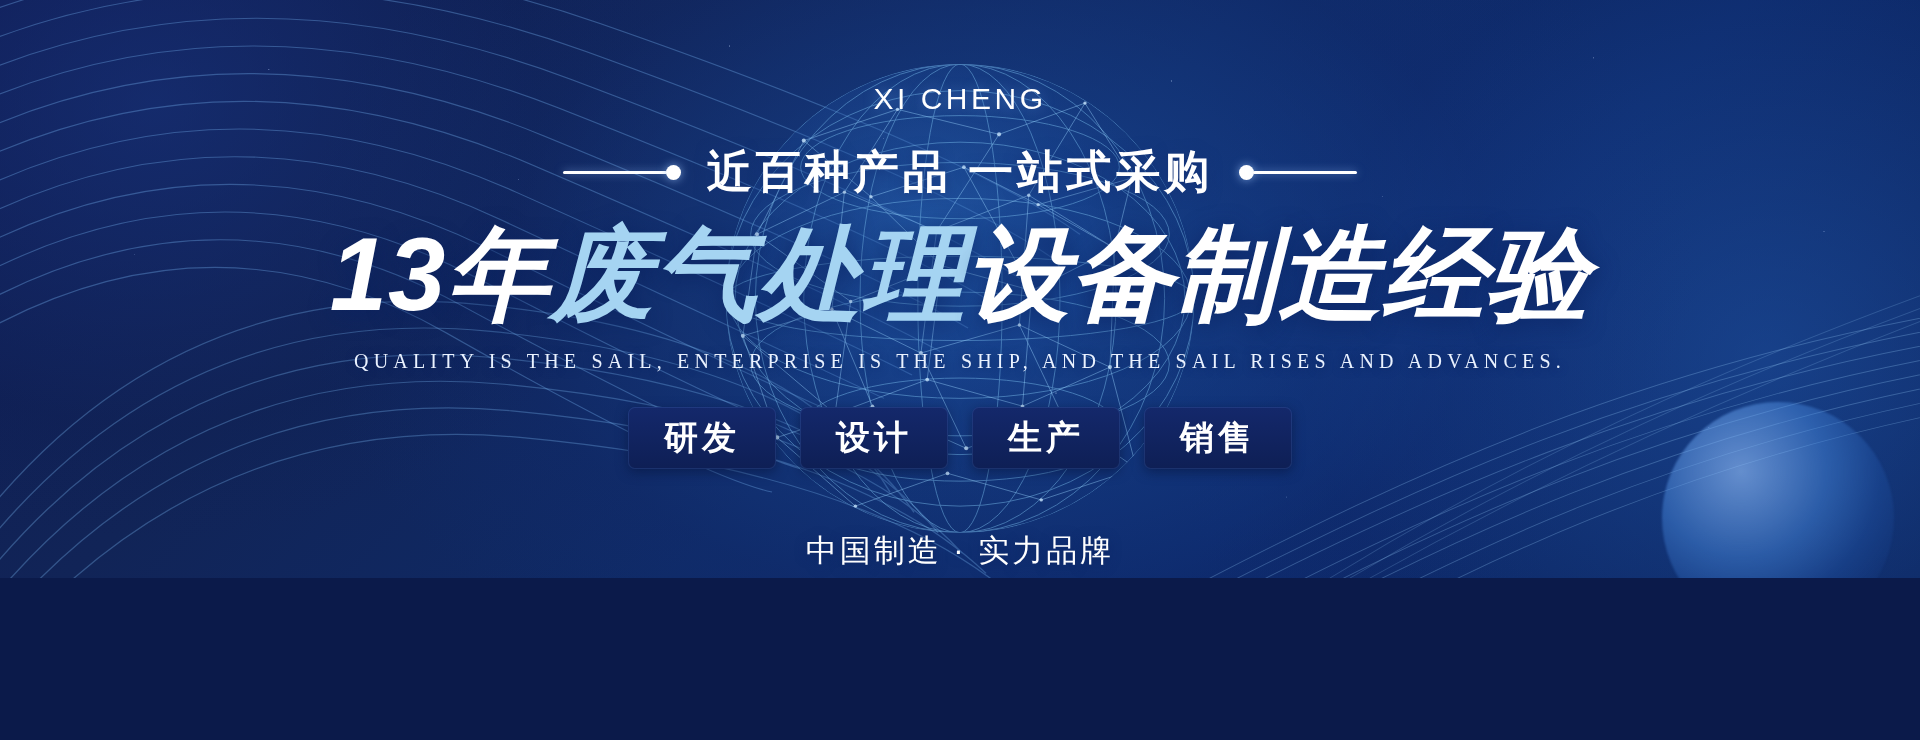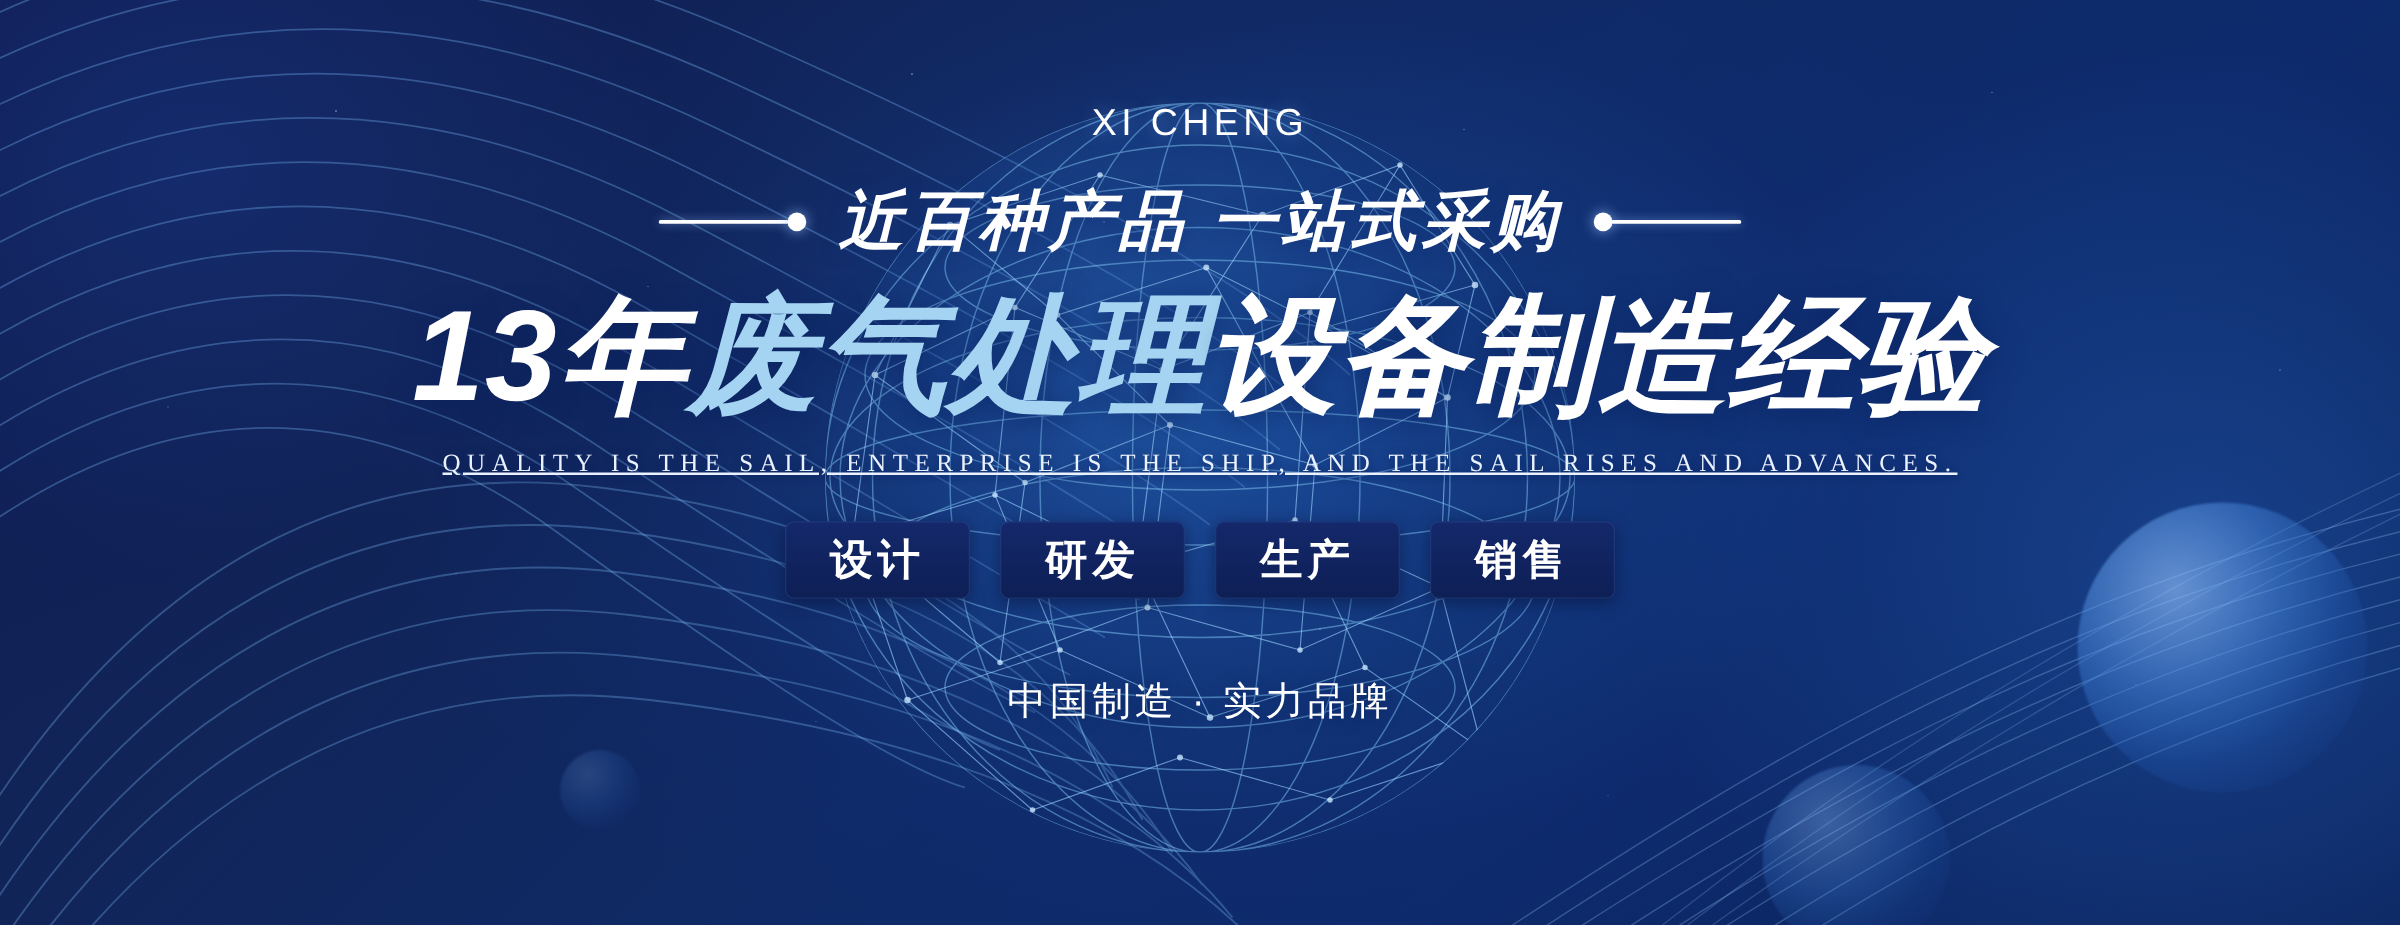--- a/index.html
+++ b/index.html
@@ -2,21 +2,21 @@
 <html lang="zh"><head>
 <meta charset="utf-8">
 <title>XI CHENG Banner</title>
 <style>
   html,body{margin:0;padding:0;background:#0b1a4a;}
   *{box-sizing:border-box;}
 
   .banner{
     position:relative;
     width:1920px;
-    height:740px;
+    height:578px;
     overflow:hidden;
     font-family:"Liberation Sans","DejaVu Sans",sans-serif;
     background:
       radial-gradient(ellipse 900px 620px at 52% 46%, rgba(30,86,170,0.55) 0%, rgba(18,48,122,0.22) 55%, rgba(12,30,88,0) 78%),
       radial-gradient(ellipse 760px 700px at 92% 62%, rgba(40,104,196,0.40) 0%, rgba(18,48,122,0.10) 60%, rgba(12,30,88,0) 80%),
       radial-gradient(ellipse 620px 520px at 8% 18%, rgba(24,52,126,0.55) 0%, rgba(12,28,84,0.15) 62%, rgba(10,26,78,0) 85%),
       linear-gradient(135deg,#101d55 0%,#112457 26%,#0f2a66 50%,#0d2a6b 70%,#0b2259 100%);
   }
 
   
@@ -75,23 +75,22 @@
     display:flex;align-items:center;justify-content:center;gap:26px;
     margin-top:28px;
   }
   .deco{display:flex;align-items:center;gap:0;}
   .deco .bar{width:104px;height:3px;background:#ffffff;border-radius:2px;box-shadow:0 0 8px rgba(160,200,255,.55);}
   .deco .dot{width:15px;height:15px;border-radius:50%;background:#ffffff;box-shadow:0 0 10px rgba(160,200,255,.7);}
   .deco.left .bar{margin-right:-1px;}
   .deco.right .bar{margin-left:-1px;}
 
   .subtitle{
-    font-size:52px;
+    font-size:45px;
     font-weight:700;
-    font-style:italic;
     color:#ffffff;
     letter-spacing:4px;
     white-space:nowrap;
     text-shadow:0 2px 14px rgba(20,50,120,.8);
   }
 
   .headline{
     margin-top:14px;
     font-size:103px;
     font-weight:700;
@@ -105,21 +104,20 @@
   .headline .a{color:#a5d4f2;margin-top:24px;}
 
   .tagline{
     margin-top:16px;
     font-family:"Liberation Serif","DejaVu Serif",serif;
     font-size:20px;
     letter-spacing:5.2px;
     color:#eaf2ff;
     white-space:nowrap;
     text-shadow:0 1px 8px rgba(10,34,96,.9);
-    text-decoration:underline;
   }
 
   .pills{
     margin-top:34px;
     display:flex;align-items:center;gap:24px;
   }
   .pill{
     min-width:148px;
     height:62px;
     padding:0 26px;
@@ -311,24 +309,24 @@
     </div>
 
     <div class="headline">
       <span class="w">13年</span><span class="a">废气处理</span><span class="w">设备制造经验</span>
     </div>
 
     <div class="tagline">QUALITY IS THE SAIL, ENTERPRISE IS THE SHIP, AND THE SAIL RISES AND ADVANCES.</div>
 
     <div class="pills">
       <div class="pill">
-        <span>设计</span>
+        <span>研发</span>
       </div>
       <div class="pill">
-        <span>研发</span>
+        <span>设计</span>
       </div>
       <div class="pill">
         <span>生产</span>
       </div>
       <div class="pill">
         <span>销售</span>
       </div>
     </div>
 
     <div class="footer-line">中国制造  ·  实力品牌</div>

